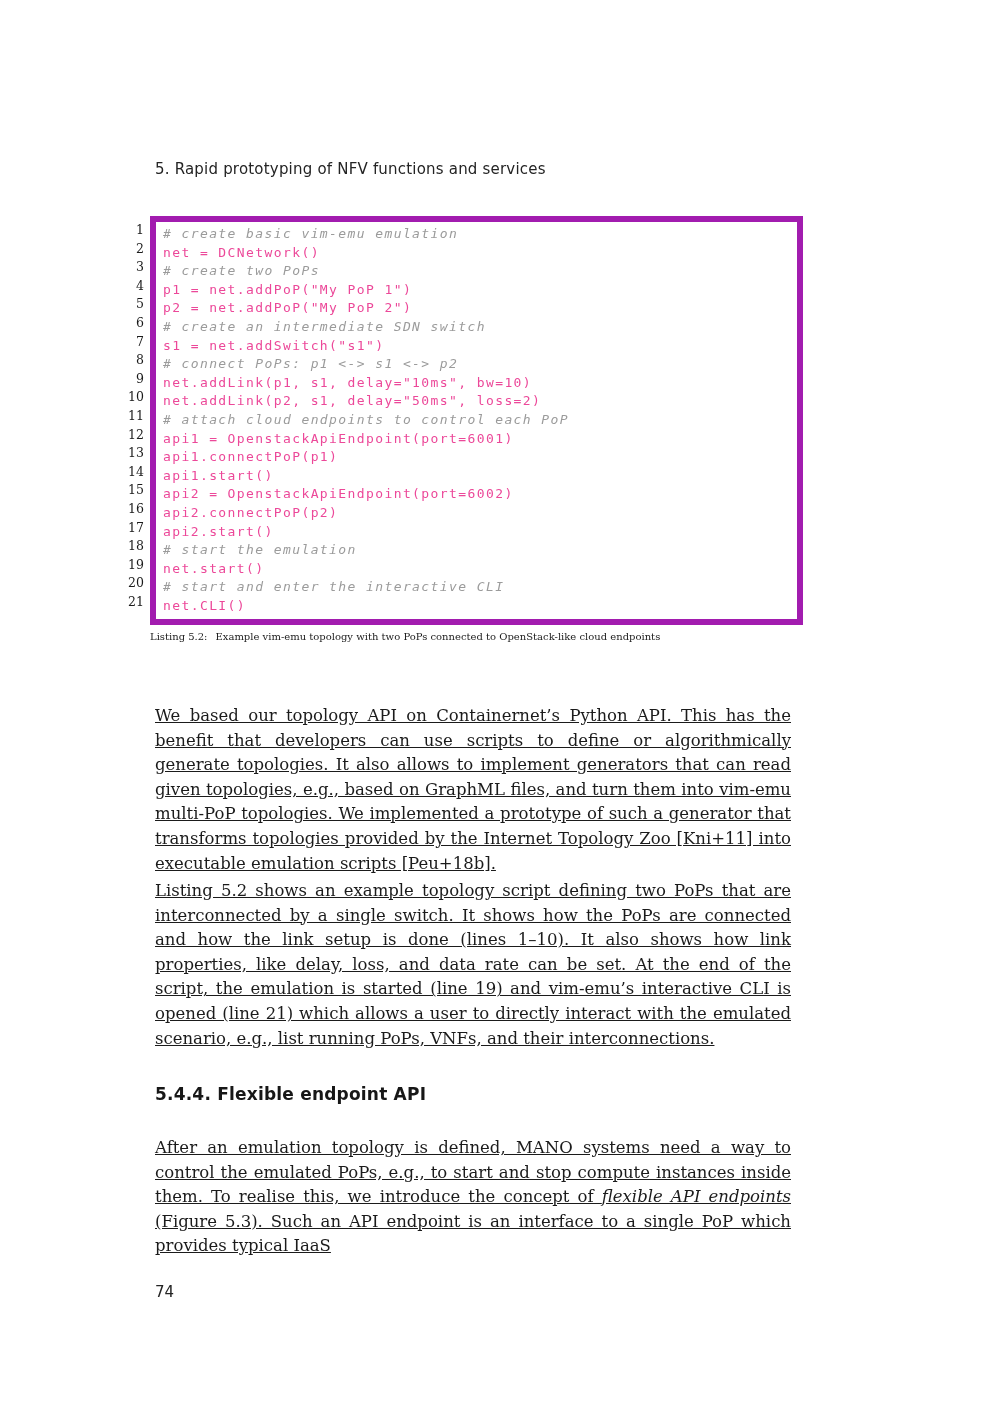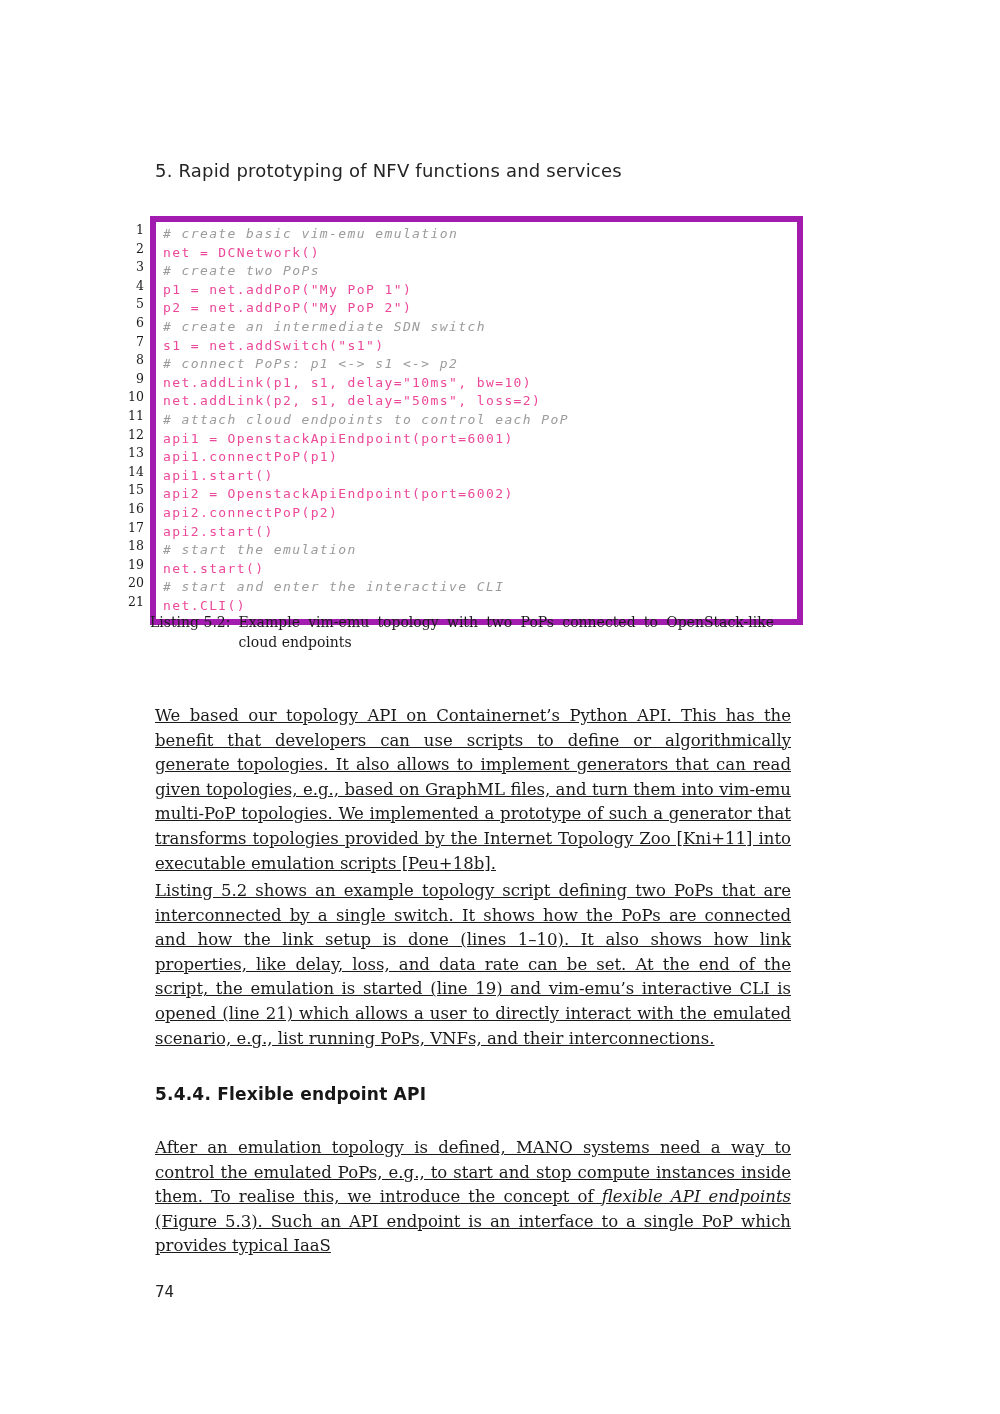--- a/index.html
+++ b/index.html
@@ -10,21 +10,21 @@
     background: #ffffff;
     font-family: "DejaVu Serif", serif;
     color: #1b1b1b;
     overflow: hidden;
   }
   .running-header {
     position: absolute;
     left: 155px;
     top: 160px;
     font-family: "DejaVu Sans", sans-serif;
-    font-size: 18px;
+    font-size: 15px;
     letter-spacing: 0.2px;
     color: #242424;
   }
   .listing {
     position: absolute;
     left: 122px;
     top: 216px;
     display: flex;
     align-items: flex-start;
   }
@@ -54,24 +54,24 @@
     color: #ec4899;
   }
   .codeline.comment {
     font-style: italic;
     font-weight: 400;
     color: #9b9b9b;
   }
   .caption {
     position: absolute;
     left: 150px;
-    top: 613px;
+    top: 627px;
     width: 624px;
     display: flex;
-    font-size: 14px;
+    font-size: 10px;
     line-height: 19.5px;
     color: #1b1b1b;
     justify-content: center;
   }
   .cap-label { flex: none; margin-right: 8px; }
   .cap-text  { flex: 1; text-align: justify; }
   .para {
     position: absolute;
     left: 155px;
     width: 636px;

